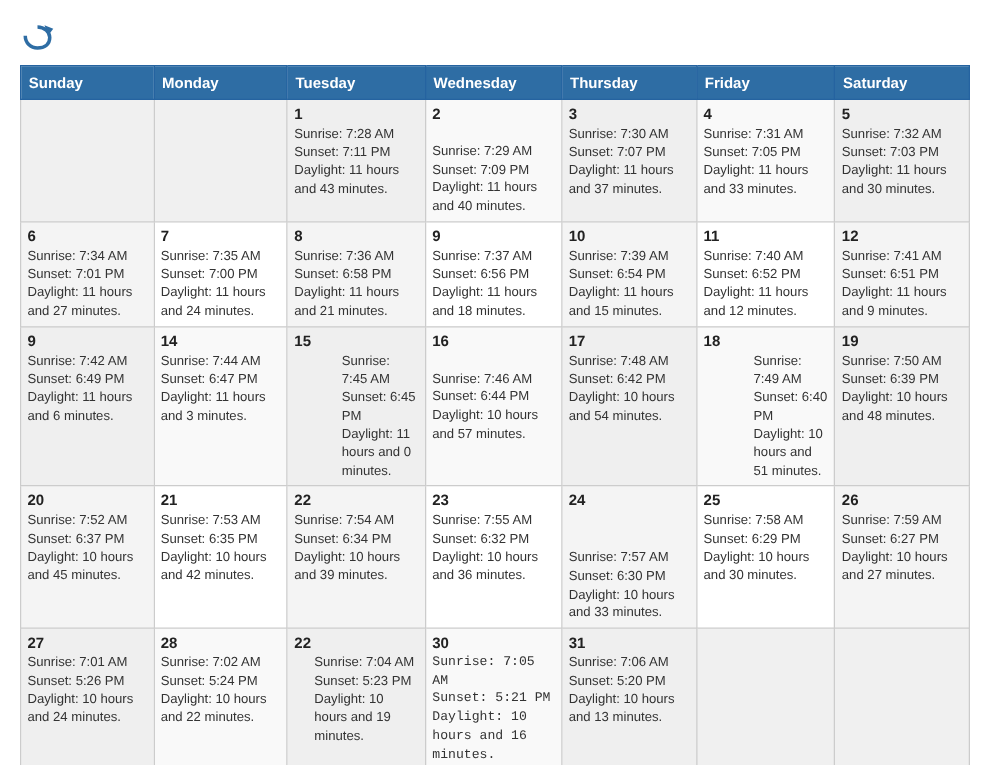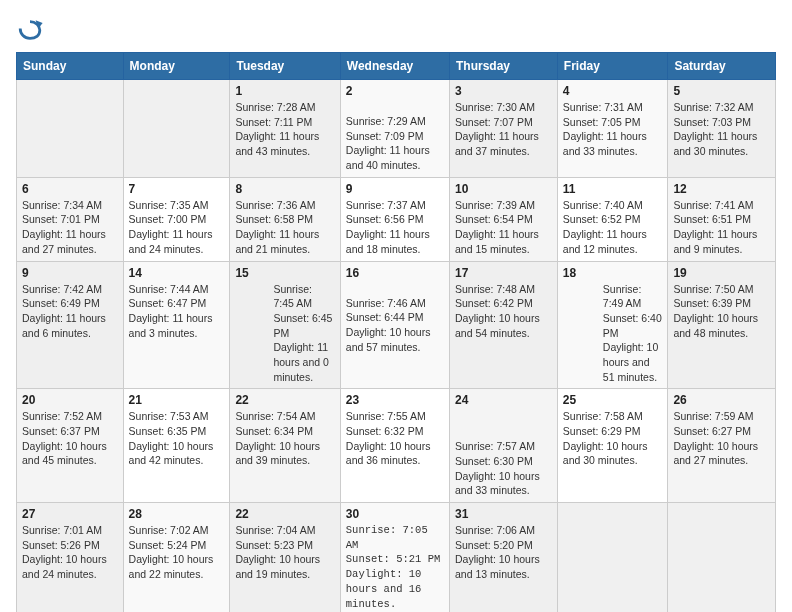--- a/index.html
+++ b/index.html
@@ -303,21 +303,21 @@
 Daylight: 10 hours and 24 minutes.</div>
         </td>
         <td>
           <span class="day-num">28</span>
           <div class="day-info" style="white-space: pre-line;">Sunrise: 7:02 AM
 Sunset: 5:24 PM
 Daylight: 10 hours and 22 minutes.</div>
         </td>
         <td>
           <span class="day-num">22</span>
-          <div class="day-info" style="white-space: pre-line;">Sunrise: 7:04 AM
+          <div class="day-info" style="white-space: pre-line; margin-left: 16px;">Sunrise: 7:04 AM
 Sunset: 5:23 PM
 Daylight: 10 hours and 19 minutes.</div>
         </td>
         <td>
           <span class="day-num">30</span>
           <div class="day-info" style="white-space: pre-line; font-family: Liberation Mono, monospace;">Sunrise: 7:05 AM
 Sunset: 5:21 PM
 Daylight: 10 hours and 16 minutes.</div>
         </td>
         <td>

